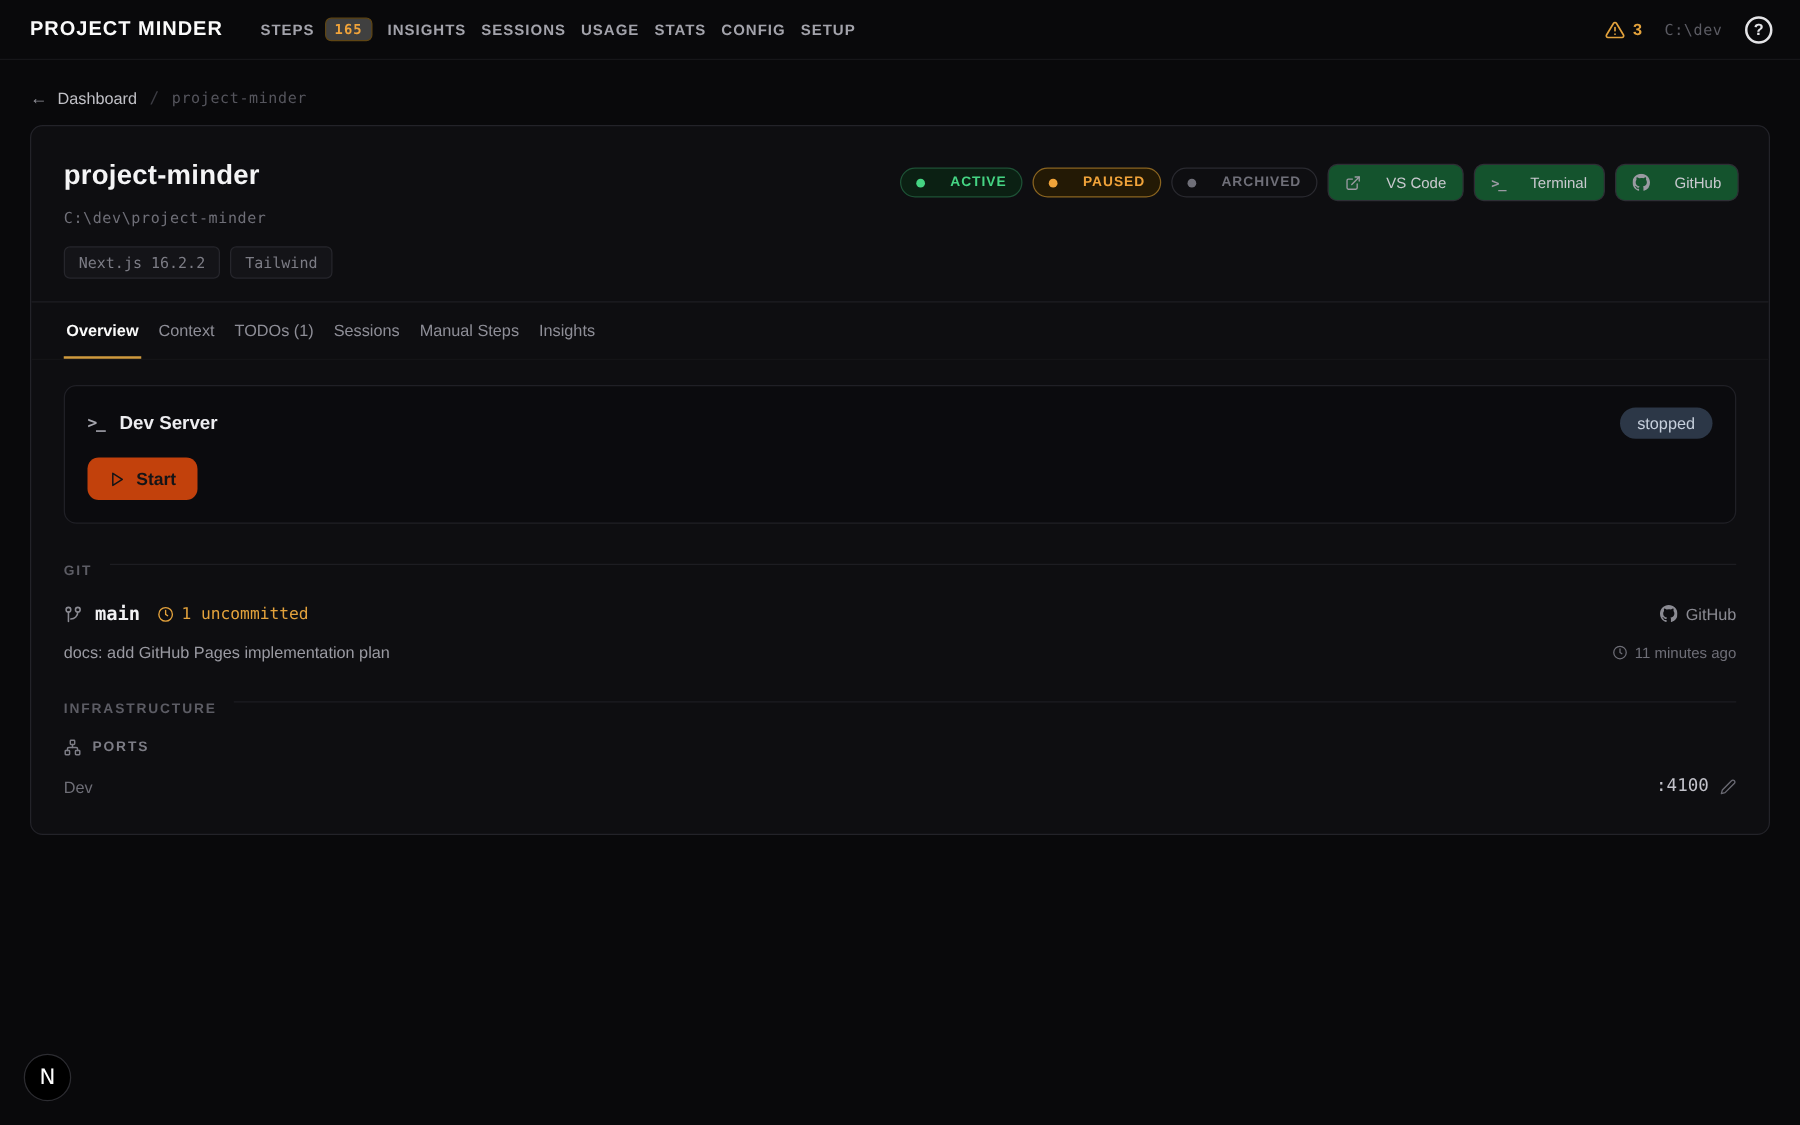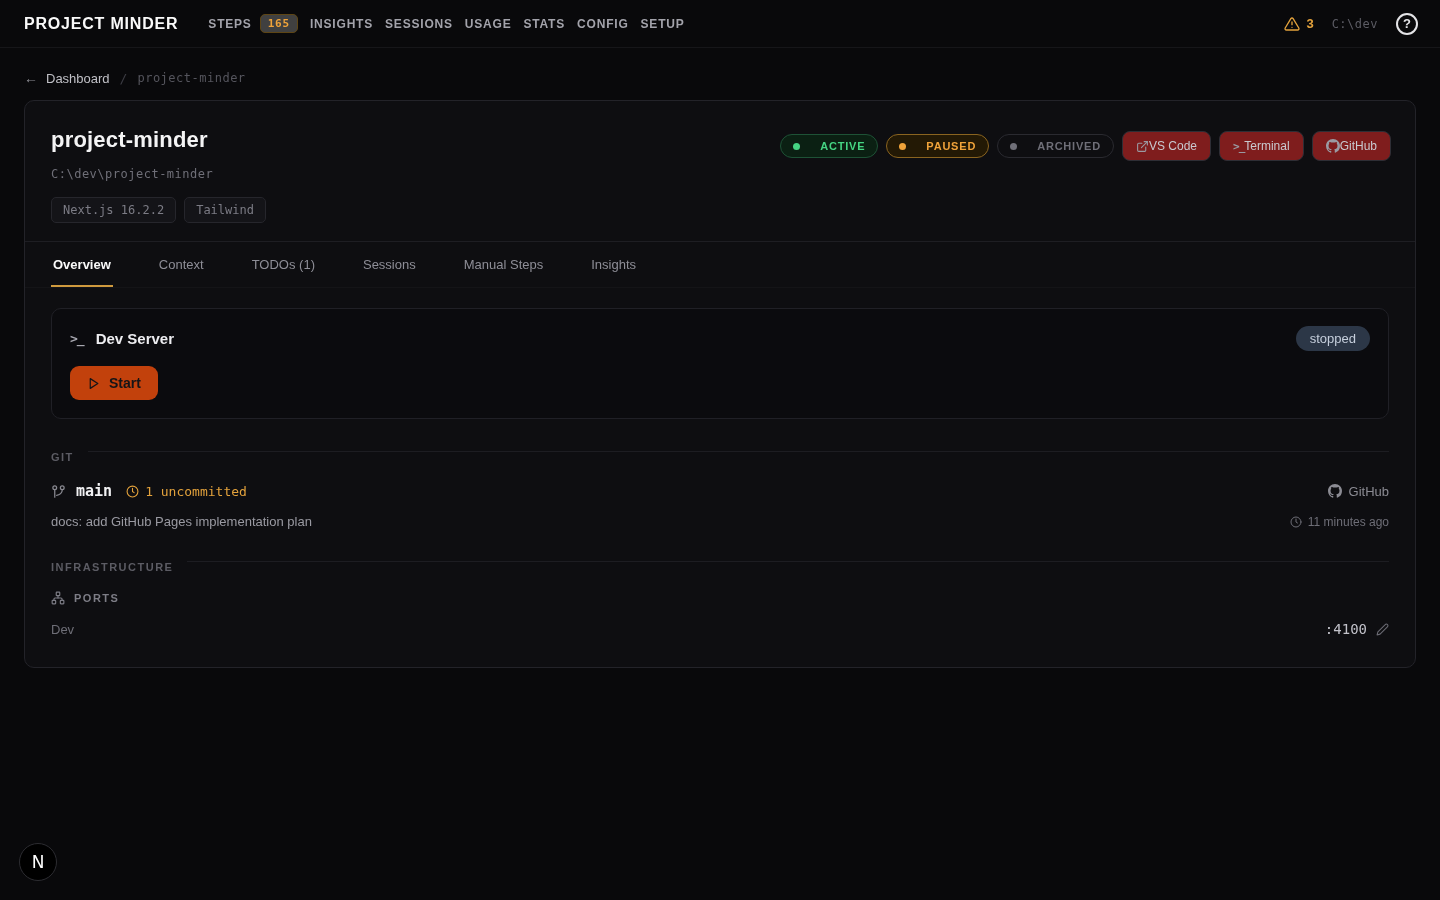--- a/index.html
+++ b/index.html
@@ -98,31 +98,31 @@
     background: transparent; border: 1px solid #2a2a30;
   }
   .status-pill .dot { width: 7px; height: 7px; border-radius: 50%; }
   .status-pill.active { color: #45d483; border-color: #1e5236; background: #0b2013; }
   .status-pill.active .dot { background: #45d483; }
   .status-pill.paused { color: #f0a33a; border-color: #8a6420; background: #231905; }
   .status-pill.paused .dot { background: #f0a33a; }
   .status-pill.archived { color: #6f6f78; border-color: #2a2a30; background: transparent; }
   .status-pill.archived .dot { background: #6f6f78; }
   .action-btn {
-    display: flex; align-items: center; gap: 0;
+    display: flex; align-items: center; gap: 20px;
     font-size: 12px; font-weight: 500; color: #c9c9cf;
-    background: #7f1d1d; border: 1px solid #2e2e35;
+    background: #14532d; border: 1px solid #2e2e35;
     border-radius: 8px; padding: 7px 13px; cursor: pointer;
   }
   .action-btn svg, .action-btn .ticon { color: #9a9aa2; }
   .ticon { font-family: "DejaVu Sans Mono", monospace; font-size: 11px; font-weight: 700; letter-spacing: -1px; }
 
   
   .tabs {
-    display: flex; gap: 44px;
+    display: flex; gap: 12px;
     padding: 0 26px;
     border-top: 1px solid #1e1e23;
     border-bottom: 1px solid #141417;
   }
   .tab {
     font-size: 13px; color: #8e8e97; padding: 15px 2px 13px 2px;
     border-bottom: 2px solid transparent; cursor: pointer; white-space: nowrap;
   }
   .tab.is-active { color: #fafafa; font-weight: 700; border-bottom-color: #cf9a3e; }
 

